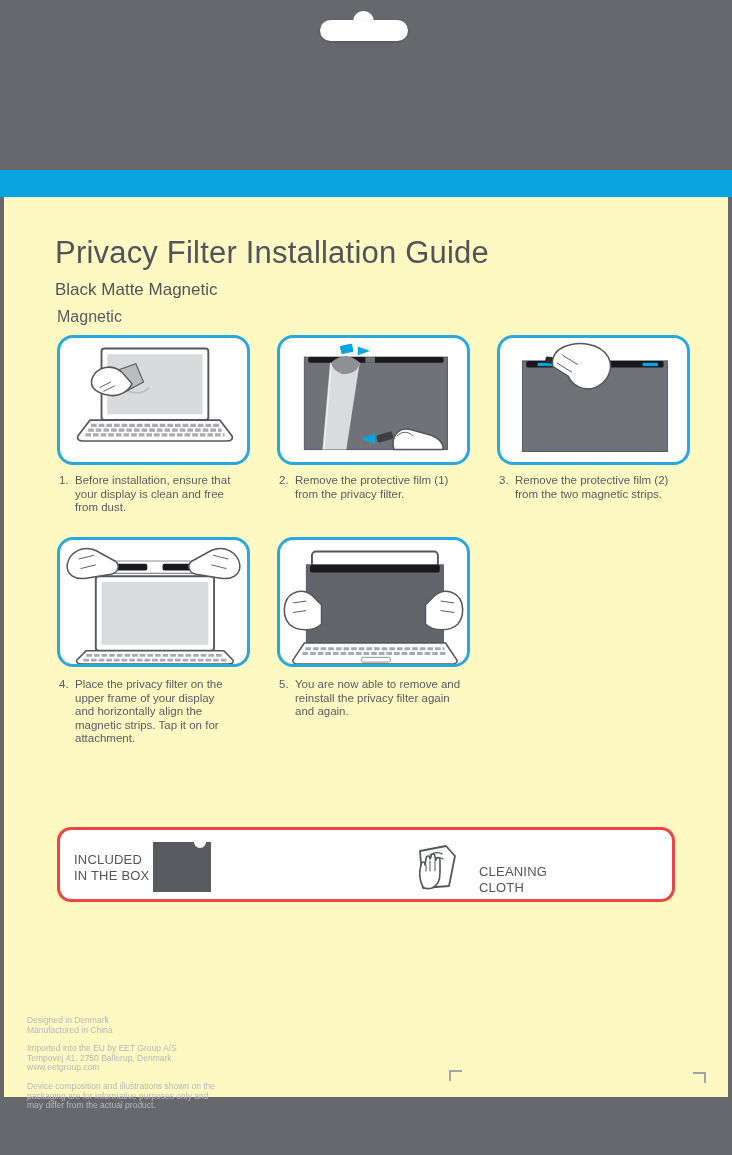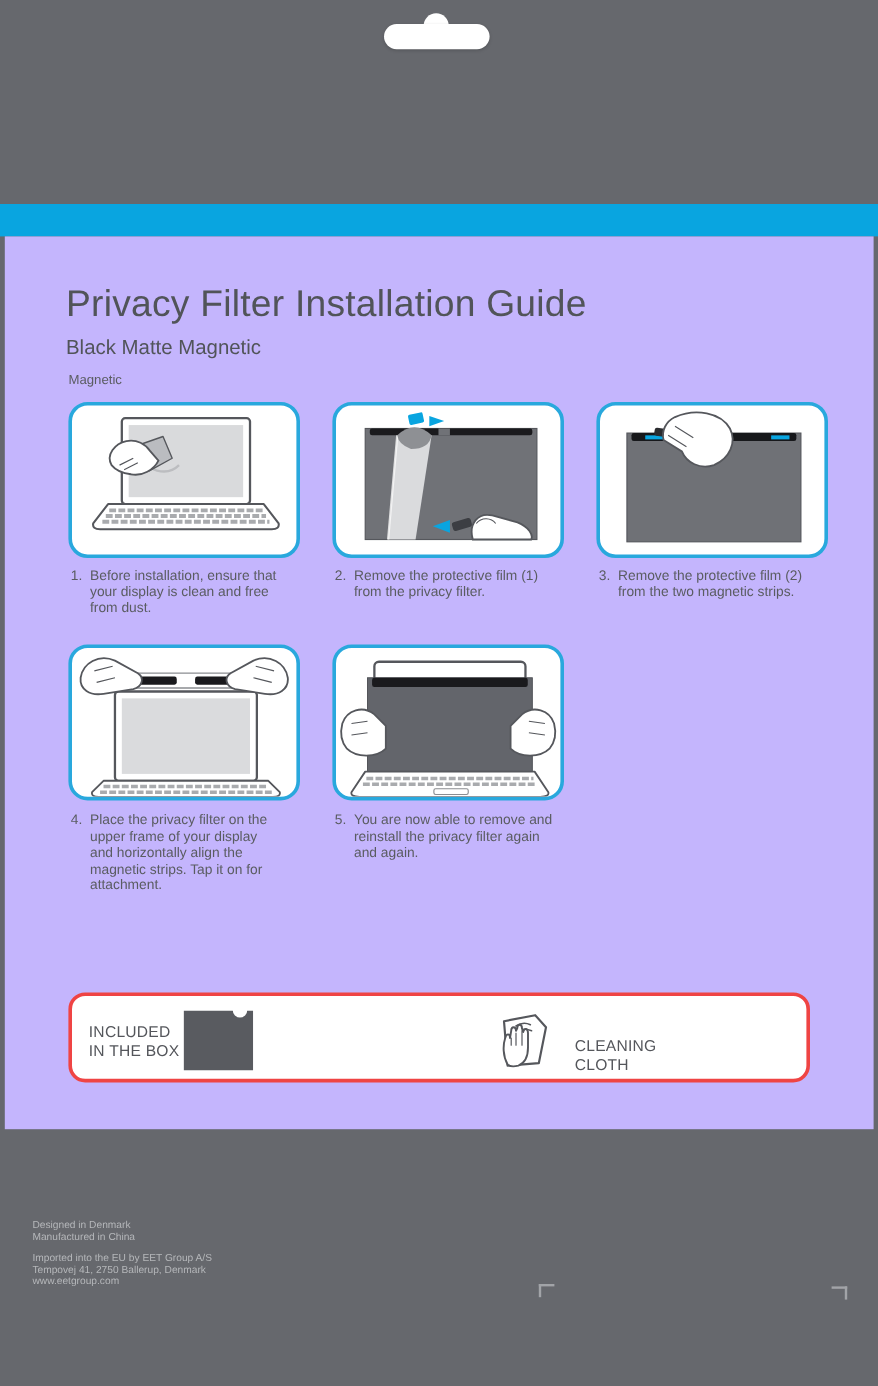--- a/index.html
+++ b/index.html
@@ -11,25 +11,25 @@
 
   
   .tab-pill { left:320px; top:20px; width:88px; height:21px; background:#fff; border-radius:11px;
               box-shadow:0 1px 3px rgba(0,0,0,.18); }
   .tab-bump { left:353px; top:11px; width:21px; height:21px; background:#fff; border-radius:50%; }
 
   
   .stripe { left:0; top:170px; width:732px; height:27px; background:#09a5e0; }
 
   
-  .card { left:4px; top:197px; width:724px; height:744px; background:#c4b5fd;padding-left:36px; }
+  .card { left:4px; top:197px; width:724px; height:900px; background:#fef9c3;padding-left:36px; }
 
   .title { left:51px; top:38px; font-size:31px; line-height:36px; color:#515459; letter-spacing:.2px; }
   .subtitle { left:51px; top:82px; font-size:17px; line-height:22px; color:#515459; }
-  .magnetic { left:53px; top:113px; font-size:11px; line-height:14px; color:#5a5c61; }
+  .magnetic { left:53px; top:113px; font-size:16px; line-height:14px; color:#5a5c61; }
 
   .stepbox { width:193px; height:130px; background:#fff; border:3px solid #29a8dd; border-radius:16px; overflow:hidden; }
   .stepbox svg { display:block; width:100%; height:100%; }
   .b1 { left:53px;  top:138px; }
   .b2 { left:273px; top:138px; }
   .b3 { left:493px; top:138px; }
   .b4 { left:53px;  top:340px; }
   .b5 { left:273px; top:340px; }
 
   .caption { display:flex; width:212px; font-size:11.5px; line-height:13.5px; color:#5a5c61; }
@@ -197,18 +197,21 @@
     </div>
 
   </div>
 
   <div class="abs footer">
     <p class="pre">Designed in Denmark
 Manufactured in China</p>
     <p class="pre">Imported into the EU by EET Group A/S
 Tempovej 41, 2750 Ballerup, Denmark
 www.eetgroup.com</p>
+    <p class="pre">Device composition and illustrations shown on the
+packaging are for informative purposes only and
+may differ from the actual product.</p>
   </div>
 
   <div class="abs mark-l"></div>
   <div class="abs mark-r"></div>
 
 </div>
 
 </body></html>

